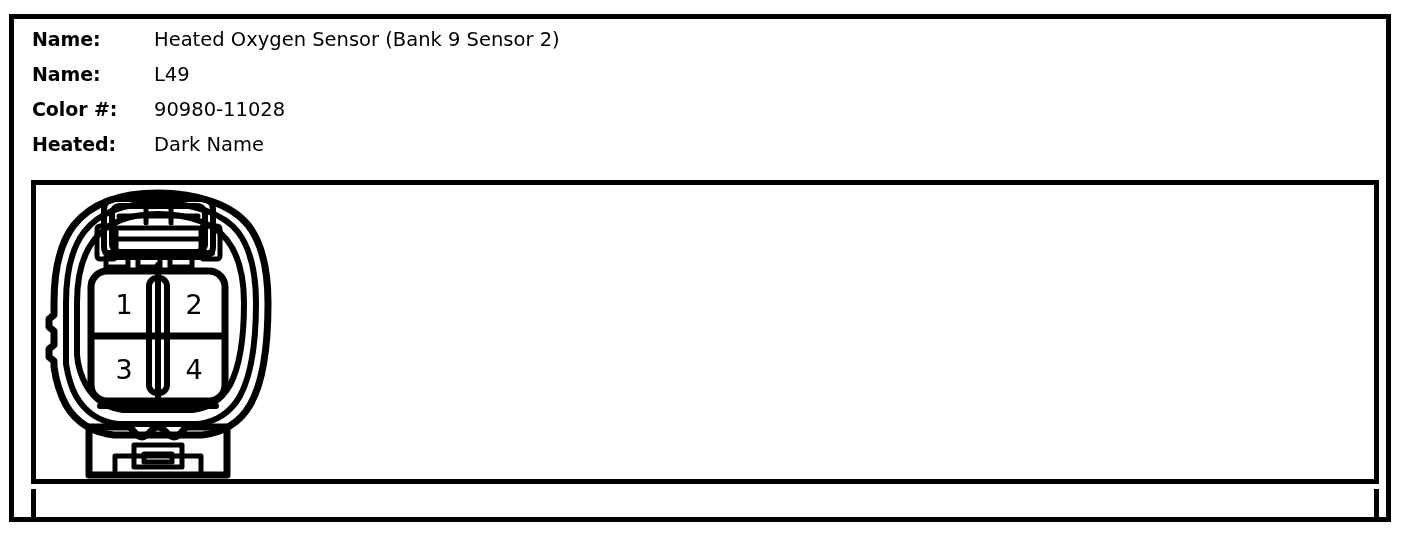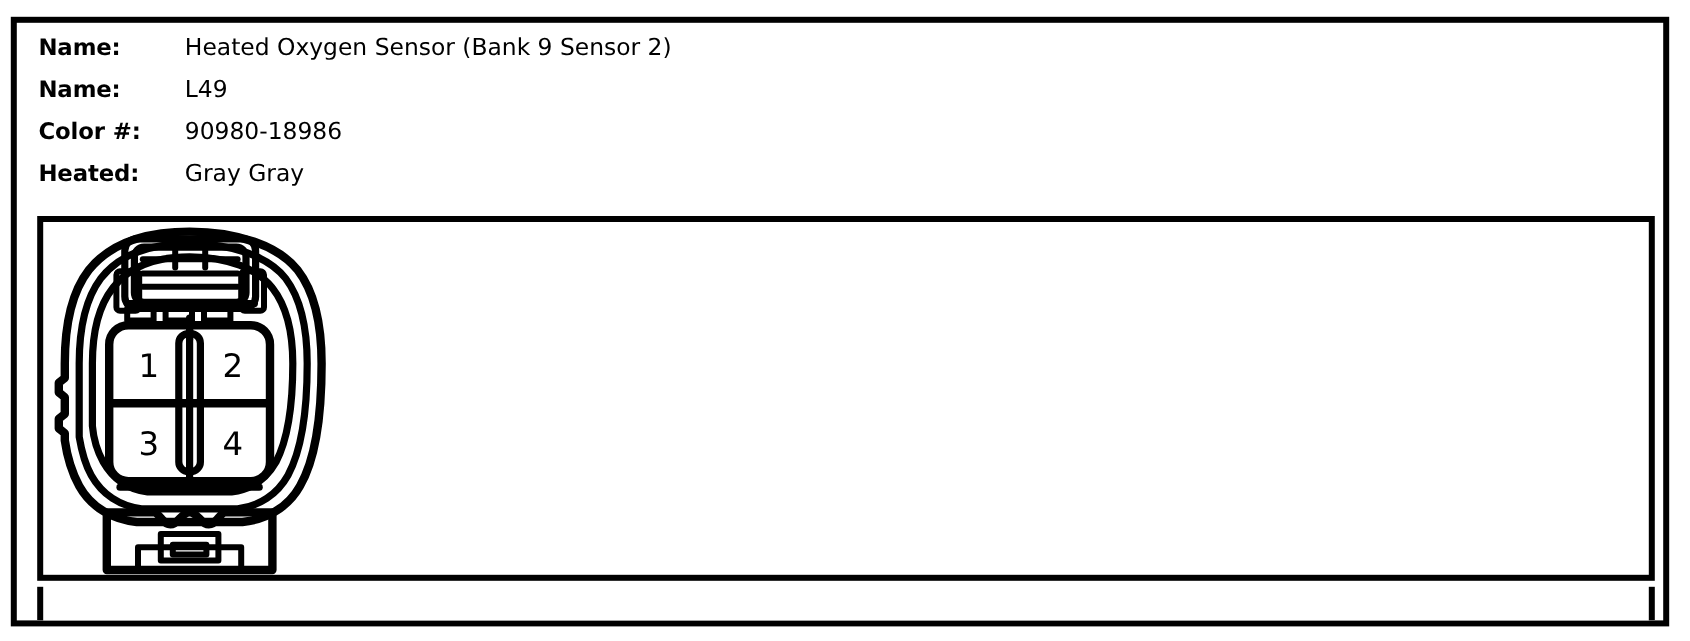--- a/index.html
+++ b/index.html
@@ -116,26 +116,26 @@
       <span class="info-value">Heated Oxygen Sensor (Bank 9 Sensor 2)</span>
     </div>
 
     <div class="info-row">
       <span class="info-label">Name:</span>
       <span class="info-value">L49</span>
     </div>
 
     <div class="info-row">
       <span class="info-label">Color #:</span>
-      <span class="info-value">90980-18986</span>
+      <span class="info-value">90980-11028</span>
     </div>
 
     <div class="info-row">
       <span class="info-label">Heated:</span>
-      <span class="info-value">Gray Gray</span>
+      <span class="info-value">Dark Name</span>
     </div>
 
   </div>
 
   <div id="image-panel">
 
     <div id="connector-drawing">
       <svg width="245" height="300" viewBox="0 0 245 300" xmlns="http://www.w3.org/2000/svg">
 
         <g>

